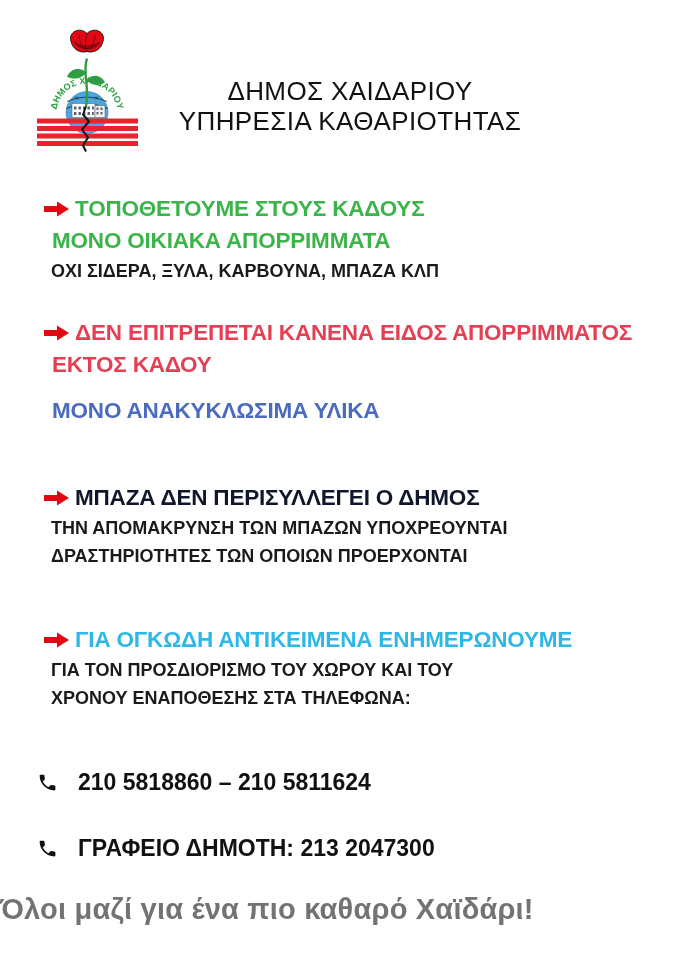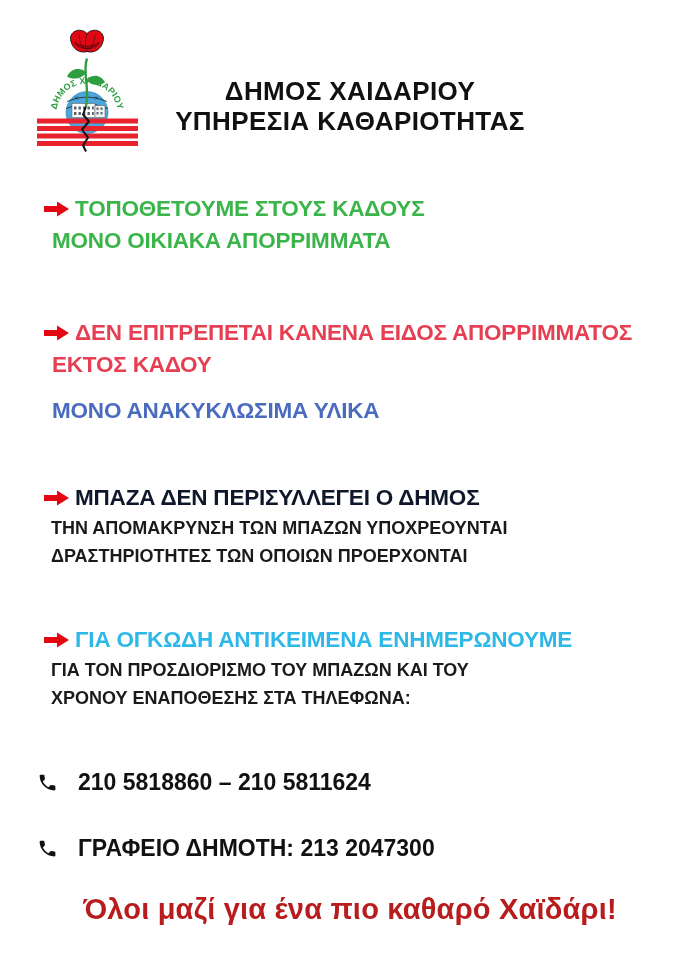--- a/index.html
+++ b/index.html
@@ -7,21 +7,21 @@
     width:700px;height:980px;background:#ffffff;
     font-family:"Liberation Sans","DejaVu Sans",sans-serif;
     color:#1a1a1a;
   }
   .page{position:relative;width:700px;height:980px;background:#fff;overflow:hidden;}
 
   
   .logo{position:absolute;left:35px;top:26px;width:105px;height:129px;}
   .title{
     position:absolute;left:0;top:76px;width:700px;text-align:center;
-    font-size:26px;font-weight:bold;line-height:30px;letter-spacing:.4px;color:#111;
+    font-size:26px;font-weight:normal;line-height:30px;letter-spacing:.4px;color:#111;
   }
 
   
   .bullet{position:absolute;left:35px;right:12px;font-weight:bold;margin-left:9px;}
   .hline{font-size:22.5px;line-height:32px;letter-spacing:-.2px;}
   .hline.first{display:flex;align-items:center;gap:6px;}
   .arrow{width:25px;height:16px;flex:0 0 auto;}
   .cont{padding-left:8px;}
   .bodyline{font-size:18px;line-height:28px;padding-left:7px;color:#1a1a1a;letter-spacing:0;}
   .s1{top:193px}
@@ -37,22 +37,22 @@
 
   
   .phone{position:absolute;left:37px;display:flex;align-items:center;gap:20px;
          font-size:23px;font-weight:bold;color:#111;}
   .phone svg{width:21px;height:21px;flex:0 0 auto;}
   .p1{top:769px}
   .p2{top:835px}
 
   
   .footer{
-    position:absolute;left:0;top:893px;width:700px;text-align:center;
-    font-size:29px;font-weight:bold;color:#b91c1c;letter-spacing:.2px;
+    position:absolute;left:0;top:893px;width:700px;
+    font-size:29px;font-weight:bold;color:#737373;letter-spacing:.2px;
   }
 </style>
 </head>
 <body>
 
 <div class="page">
 
   <svg class="logo" viewBox="0 0 105 128" aria-hidden="true">
 
     <g>
@@ -115,20 +115,21 @@
   </div>
 
   <section class="bullet s1">
     <div class="hline first c-green">
       <svg class="arrow" viewBox="0 0 25 16">
           <path d="M0 5 H13 V0.5 L25 8 L13 15.5 V11 H0 Z" fill="#E30613"></path>
         </svg>
       <span>ΤΟΠΟΘΕΤΟΥΜΕ ΣΤΟΥΣ ΚΑΔΟΥΣ</span>
     </div>
     <div class="hline cont c-green">ΜΟΝΟ ΟΙΚΙΑΚΑ ΑΠΟΡΡΙΜΜΑΤΑ</div>
+    <div class="bodyline">ΟΧΙ ΣΙΔΕΡΑ, ΞΥΛΑ, ΚΑΡΒΟΥΝΑ, ΜΠΑΖΑ ΚΛΠ</div>
   </section>
 
   <section class="bullet s2">
     <div class="hline first c-crimson">
       <svg class="arrow" viewBox="0 0 25 16">
           <path d="M0 5 H13 V0.5 L25 8 L13 15.5 V11 H0 Z" fill="#E30613"></path>
         </svg>
       <span>ΔΕΝ ΕΠΙΤΡΕΠΕΤΑΙ ΚΑΝΕΝΑ ΕΙΔΟΣ ΑΠΟΡΡΙΜΜΑΤΟΣ</span>
     </div>
     <div class="hline cont c-crimson">ΕΚΤΟΣ ΚΑΔΟΥ</div>
@@ -149,21 +150,21 @@
     <div class="bodyline">ΔΡΑΣΤΗΡΙΟΤΗΤΕΣ ΤΩΝ ΟΠΟΙΩΝ ΠΡΟΕΡΧΟΝΤΑΙ</div>
   </section>
 
   <section class="bullet s5">
     <div class="hline first c-cyan">
       <svg class="arrow" viewBox="0 0 25 16">
           <path d="M0 5 H13 V0.5 L25 8 L13 15.5 V11 H0 Z" fill="#E30613"></path>
         </svg>
       <span>ΓΙΑ ΟΓΚΩΔΗ ΑΝΤΙΚΕΙΜΕΝΑ ΕΝΗΜΕΡΩΝΟΥΜΕ</span>
     </div>
-    <div class="bodyline">ΓΙΑ ΤΟΝ ΠΡΟΣΔΙΟΡΙΣΜΟ ΤΟΥ ΜΠΑΖΩΝ ΚΑΙ ΤΟΥ</div>
+    <div class="bodyline">ΓΙΑ ΤΟΝ ΠΡΟΣΔΙΟΡΙΣΜΟ ΤΟΥ ΧΩΡΟΥ ΚΑΙ ΤΟΥ</div>
     <div class="bodyline">ΧΡΟΝΟΥ ΕΝΑΠΟΘΕΣΗΣ ΣΤΑ ΤΗΛΕΦΩΝΑ:</div>
   </section>
 
   <div class="phone p1">
     <svg viewBox="0 0 24 24">
         <path fill="#111" d="M6.62 10.79c1.44 2.83 3.76 5.14 6.59 6.59l2.2-2.21c.27-.27.67-.36 1.02-.24 1.12.37 2.33.57 3.57.57.55 0 1 .45 1 1V20c0 .55-.45 1-1 1-9.39 0-17-7.61-17-17 0-.55.45-1 1-1h3.5c.55 0 1 .45 1 1 0 1.25.2 2.45.57 3.57.11.35.03.74-.25 1.02l-2.2 2.2z"></path>
       </svg>
     <span>210 5818860 – 210 5811624</span>
   </div>
   <div class="phone p2">

